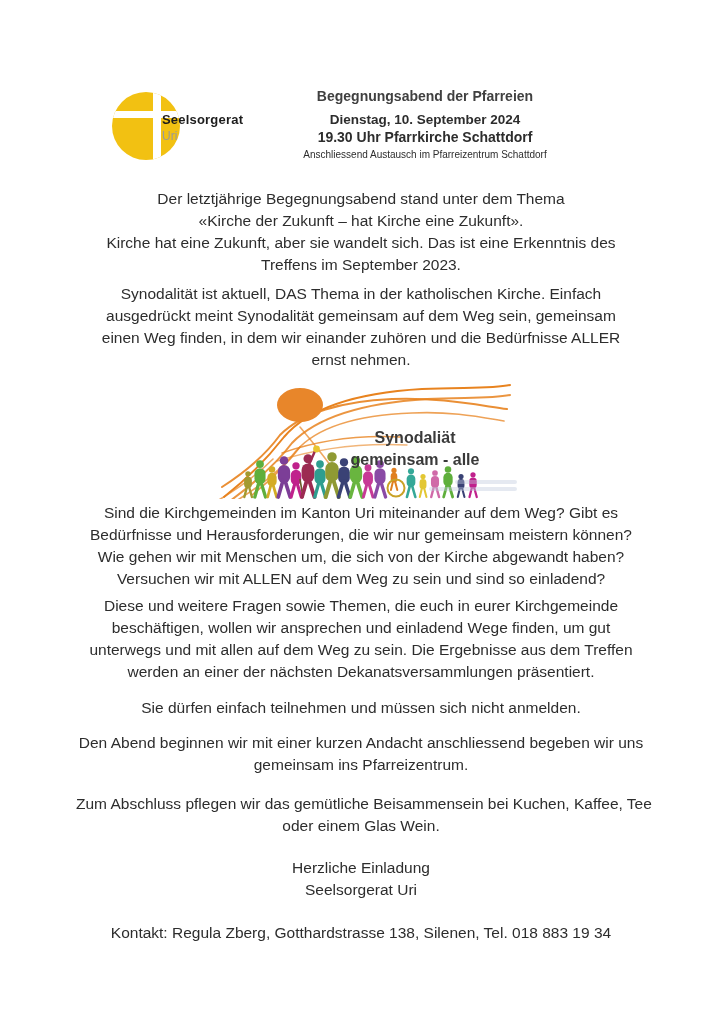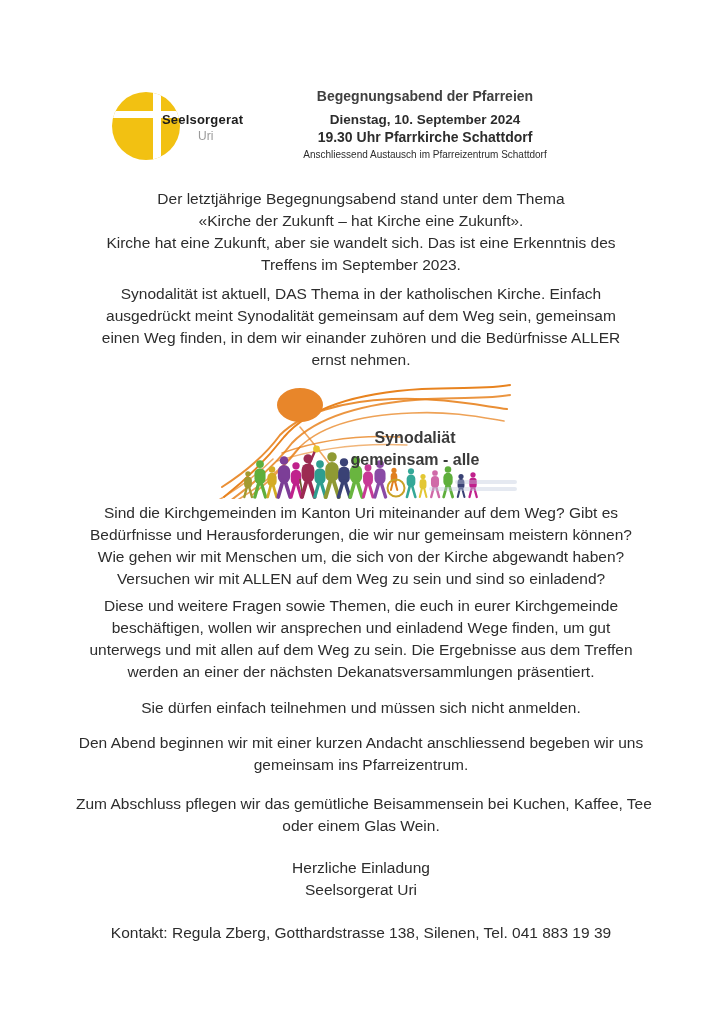--- a/index.html
+++ b/index.html
@@ -46,21 +46,21 @@
 <body>
 
 <div class="page">
 
   <div class="logo">
     <div class="logo-circle" style="background:#F2C112;">
       <div class="v"></div>
       <div class="h"></div>
     </div>
     <div class="logo-name" style="color:#1c1c1c;">Seelsorgerat</div>
-    <div class="logo-region" style="color:#9a9a9a;padding-left:36px;">Uri</div>
+    <div class="logo-region" style="color:#9a9a9a;">Uri</div>
   </div>
 
   <div class="header">
     <div class="title">Begegnungsabend der Pfarreien</div>
     <div class="date">Dienstag, 10. September 2024</div>
     <div class="time">19.30 Uhr Pfarrkirche Schattdorf</div>
     <div class="followup">Anschliessend Austausch im Pfarreizentrum Schattdorf</div>
   </div>
 
   <div class="doc-body">
@@ -213,17 +213,17 @@
       <span class="ln">Zum Abschluss pflegen wir das gemütliche Beisammensein bei Kuchen, Kaffee, Tee</span>
       <span class="ln">oder einem Glas Wein.</span>
     </p>
 
     <p class="para closing">
       <span class="ln">Herzliche Einladung</span>
       <span class="ln">Seelsorgerat Uri</span>
     </p>
 
     <p class="para contact">
-      <span class="ln">Kontakt: Regula Zberg, Gotthardstrasse 138, Silenen, Tel. 041 883 19 39</span>
+      <span class="ln">Kontakt: Regula Zberg, Gotthardstrasse 138, Silenen, Tel. 018 883 19 34</span>
     </p>
 
   </div>
 </div>
 
 </body></html>

